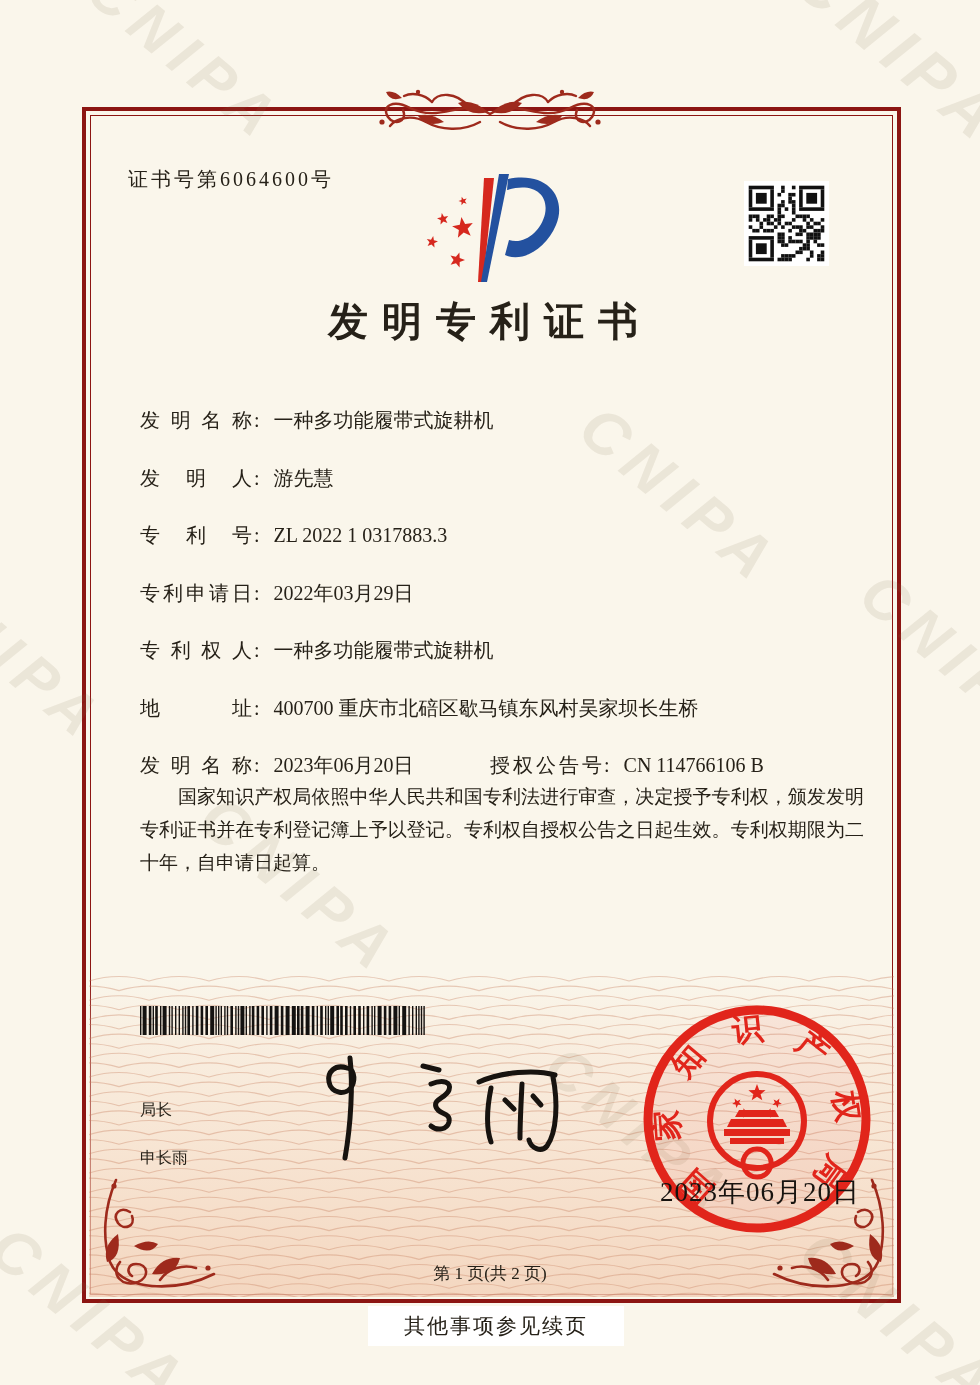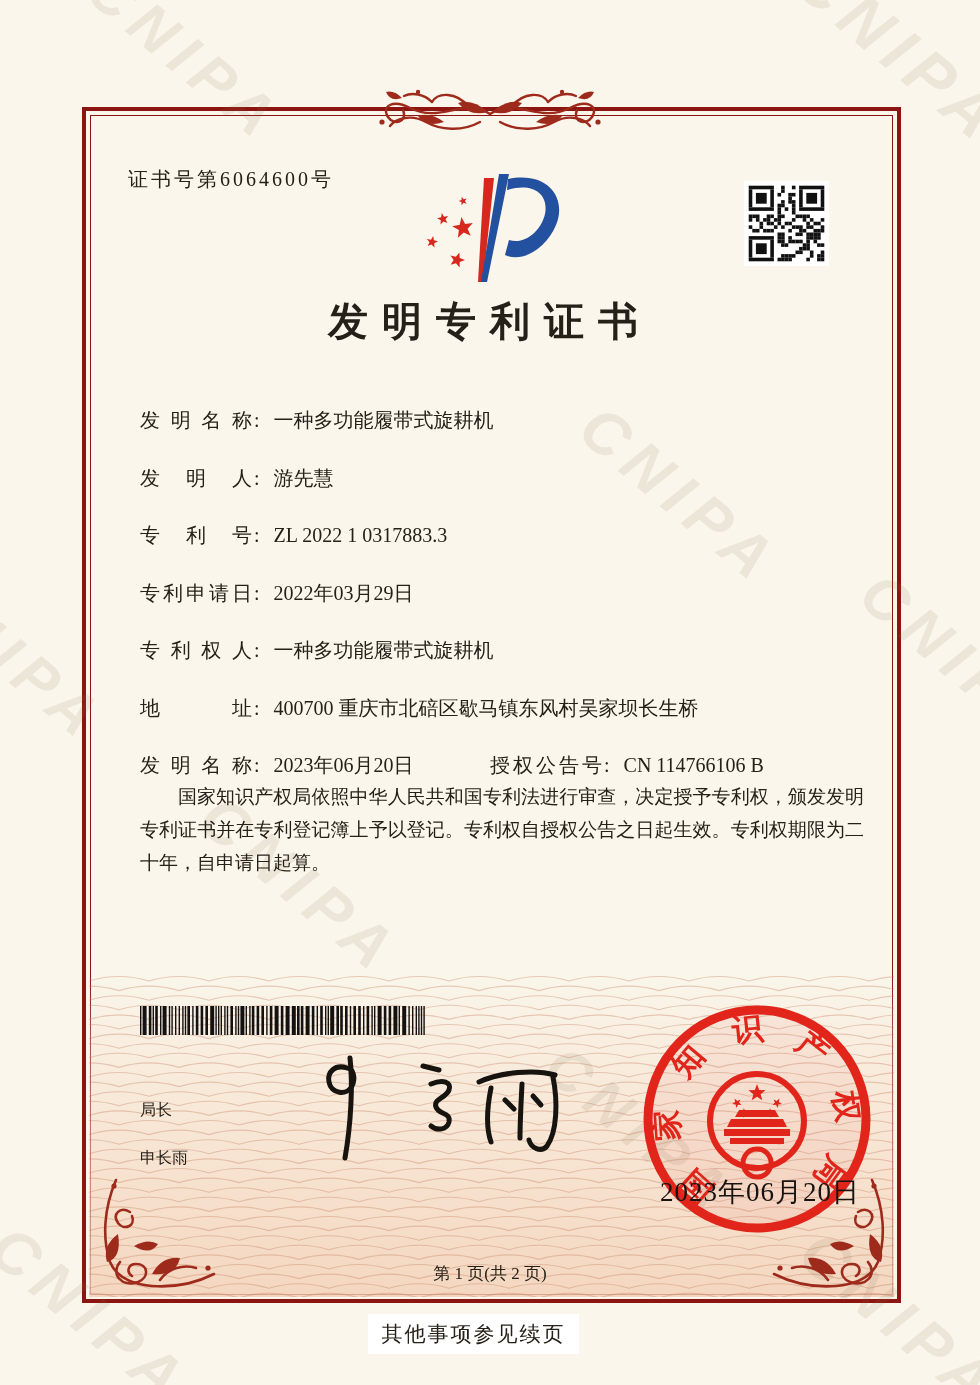--- a/index.html
+++ b/index.html
@@ -49,22 +49,22 @@
   .officer{position:absolute;left:140px;top:1086px;z-index:3;
            font-family:"Liberation Sans","DejaVu Sans",sans-serif;font-size:16px;line-height:48px;}
   .sig{position:absolute;left:295px;top:1052px;z-index:3;}
 
   .seal{position:absolute;left:638px;top:1000px;width:238px;height:238px;z-index:4;}
   .seal svg{position:absolute;left:0;top:0;}
   .seal-date{position:absolute;left:22px;top:174px;width:195px;text-align:center;z-index:5;
              color:#17130f;font-size:27px;letter-spacing:1px;white-space:nowrap;}
 
   .page-num{position:absolute;left:0;top:1262px;width:980px;text-align:center;z-index:3;font-size:17px;}
-  .cont-box{position:absolute;left:368px;top:1306px;width:211px;height:40px;background:#ffffff;z-index:6;
-            display:flex;align-items:center;justify-content:center;font-size:21px;letter-spacing:2px;margin-top:8px;}
+  .cont-box{position:absolute;left:368px;top:1306px;width:256px;height:40px;background:#ffffff;z-index:6;
+            display:flex;align-items:center;justify-content:center;font-size:21px;letter-spacing:2px;}
 </style>
 </head>
 <body>
 
 <div class="page">
 
   <div id="wm-layer">
       <span class="wm" style="left: 185px; top: 55px; font-size: 60px;">CNIPA</span>
       <span class="wm" style="left: 900px; top: 50px; font-size: 66px;">CNIPA</span>
       <span class="wm" style="left: 680px; top: 495px; font-size: 62px;">CNIPA</span>

